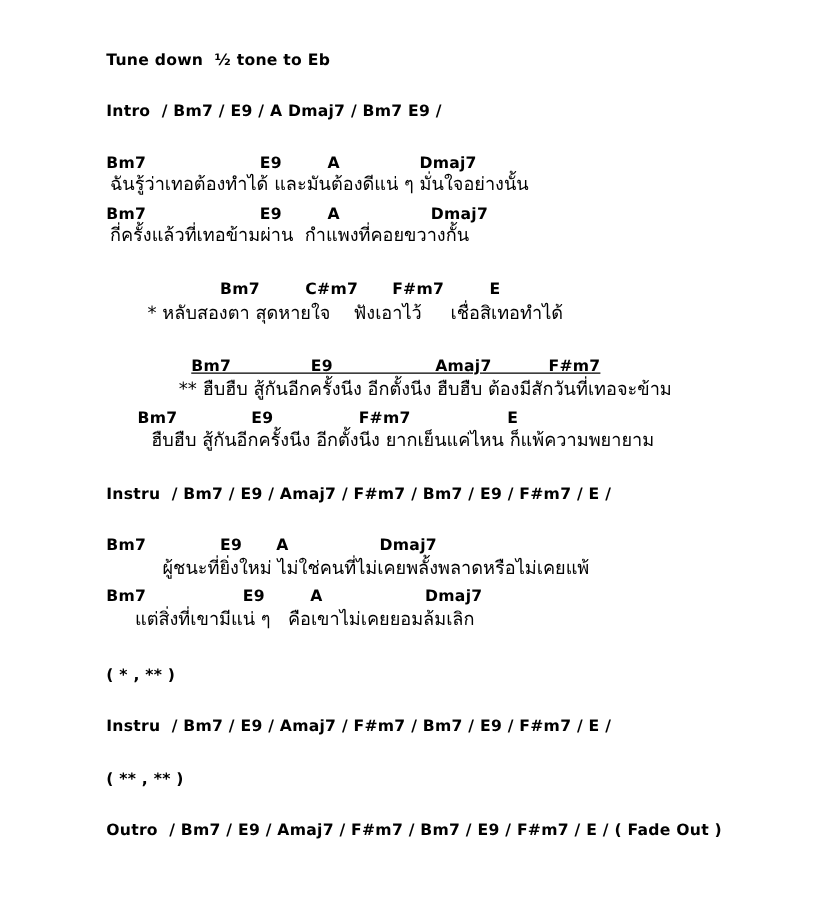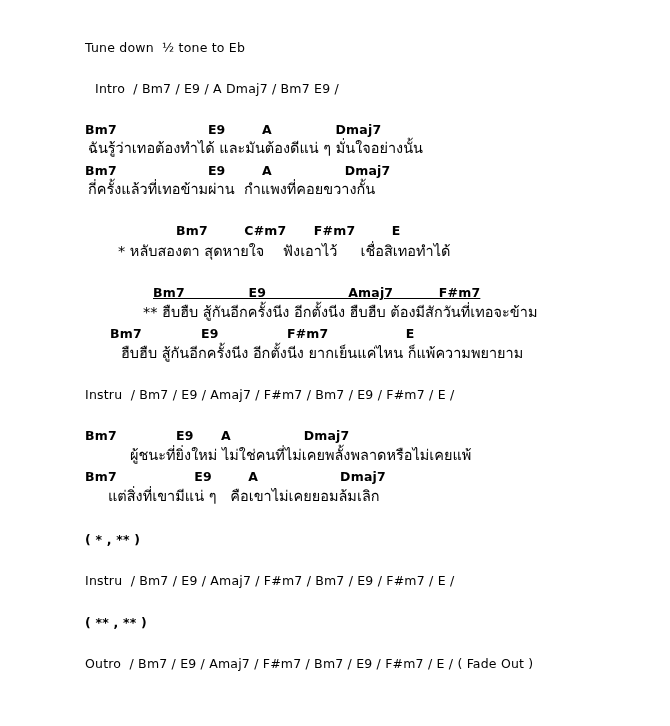--- a/index.html
+++ b/index.html
@@ -31,38 +31,38 @@
     font-weight: bold;
     font-size: 12.5px;
     letter-spacing: 0.2px;
   }
   .lyricline {
     font-weight: normal;
     font-size: 14.5px;
     letter-spacing: 0px;
   }
   .sectionline {
-    font-weight: normal;
+    font-weight: bold;
     font-size: 12.5px;
     letter-spacing: 0.2px;
   }
   .markerline {
     font-weight: bold;
     font-size: 12.5px;
     letter-spacing: 0.2px;
   }
 </style>
 </head>
 <body>
 
 <div class="sheet">
 
   <div class="line sectionline" style="left:85px; top:42px;">Tune down  ½ tone to Eb</div>
 
-  <div class="line sectionline" style="left:85px; top:83px;margin-left:10px;">Intro  / Bm7 / E9 / A Dmaj7 / Bm7 E9 /</div>
+  <div class="line sectionline" style="left:85px; top:83px;">Intro  / Bm7 / E9 / A Dmaj7 / Bm7 E9 /</div>
 
   <div class="line chordline" style="left:85px; top:124px;">Bm7                    E9        A              Dmaj7</div>
 
   <div class="line lyricline" style="left:88px; top:141px;">ฉันรู้ว่าเทอต้องทำได้ และมันต้องดีแน่ ๆ มั่นใจอย่างนั้น</div>
 
   <div class="line chordline" style="left:85px; top:165px;">Bm7                    E9        A                Dmaj7</div>
 
   <div class="line lyricline" style="left:88px; top:182px;">กี่ครั้งแล้วที่เทอข้ามผ่าน  กำแพงที่คอยขวางกั้น</div>
 
   <div class="line chordline" style="left:176px; top:225px;text-align:right;">Bm7        C#m7      F#m7        E</div>

